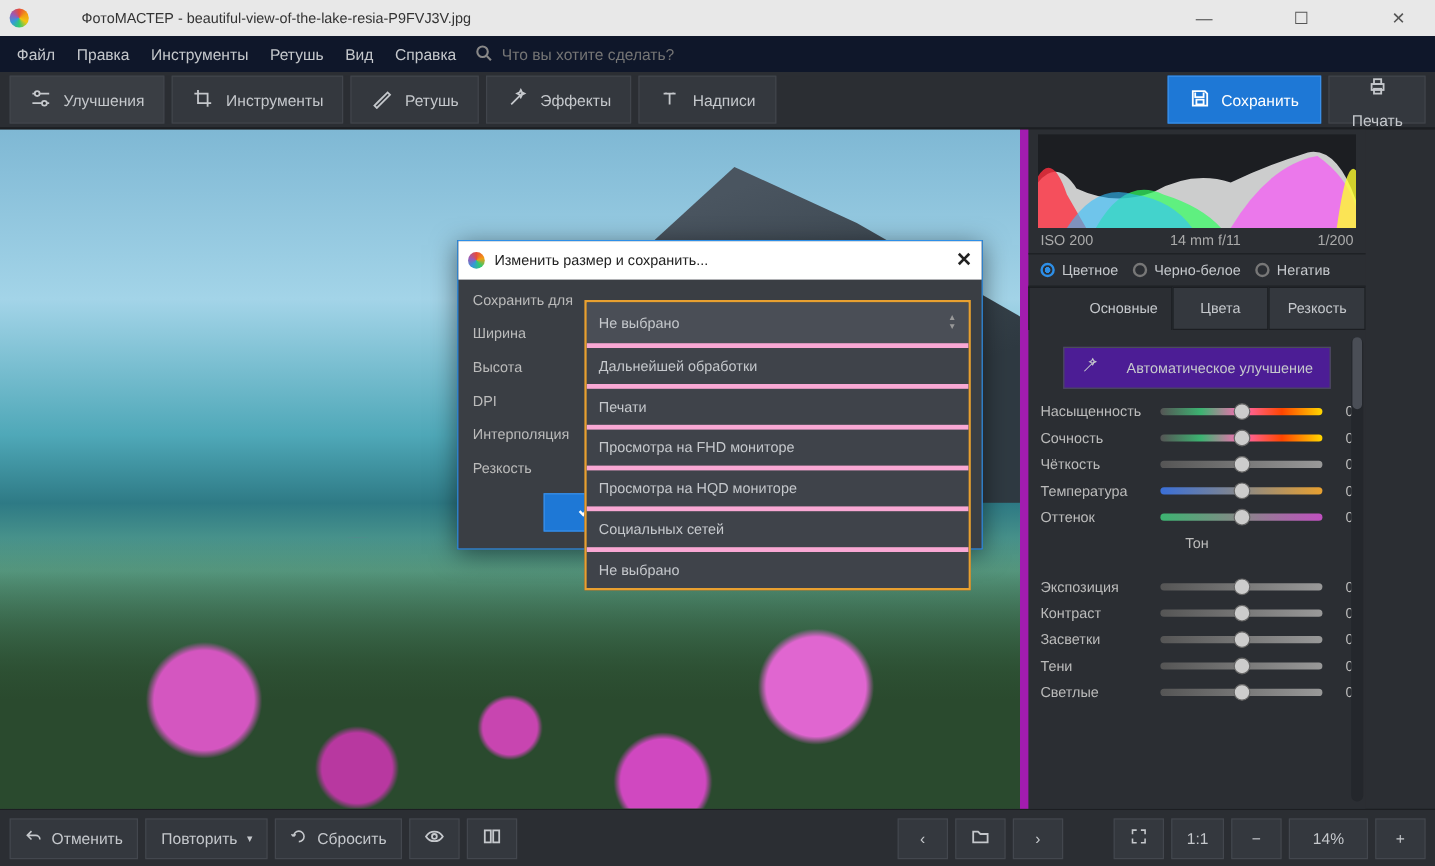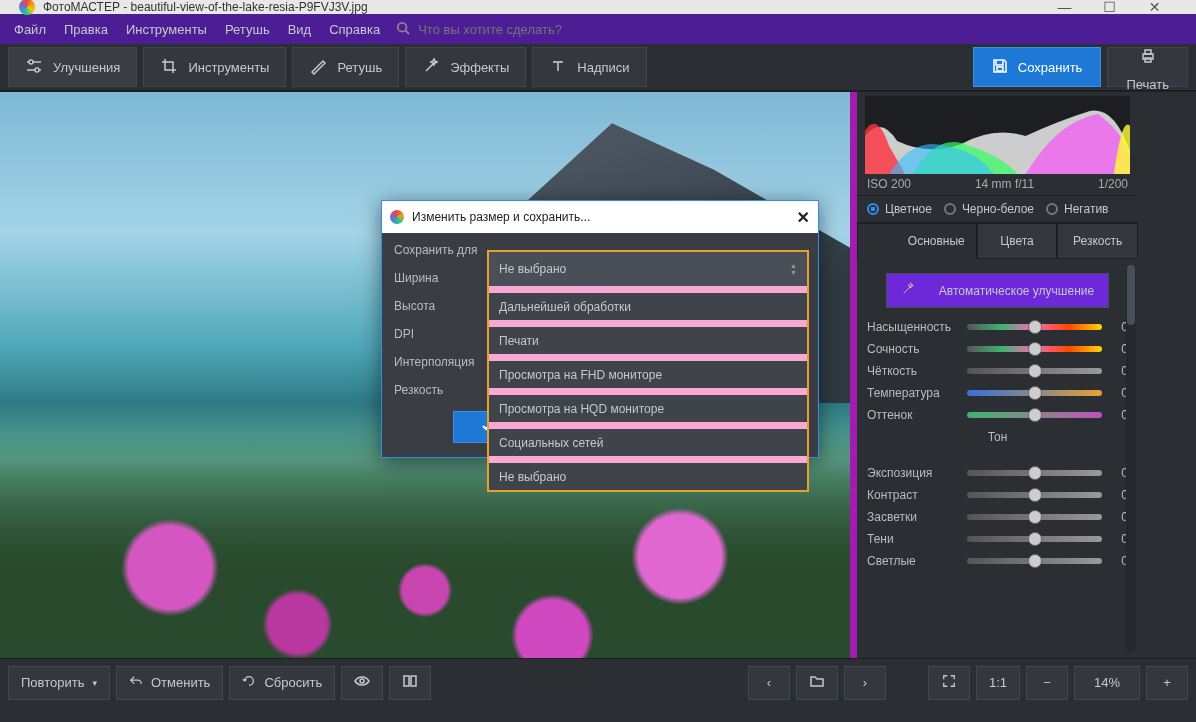--- a/index.html
+++ b/index.html
@@ -1,25 +1,25 @@
 <!DOCTYPE html>
 <html><head>
 <meta charset="utf-8">
 <style>
 * { box-sizing: border-box; margin: 0; padding: 0; font-family: "Segoe UI", Arial, sans-serif; }
 body { width: 1196px; height: 722px; background: #2b2e33; color: #c5c8cc; font-size: 13px; overflow: hidden; position: relative; }
 
 
-.titlebar { height: 14px; background: #e8e8e8; display: flex; align-items: center; padding: 0 19px; color: #333; }
+.titlebar { height: 30px; background: #e8e8e8; display: flex; align-items: center; padding: 0 8px; color: #333; gap: 36px; }
 .titlebar .app-icon { width: 16px; height: 16px; margin-right: 8px; border-radius: 50%; background: conic-gradient(#e74c3c,#f39c12,#f1c40f,#2ecc71,#3498db,#9b59b6,#e74c3c); }
 .titlebar .title { font-size: 12px; flex: 1; }
 .titlebar .win-btn { width: 45px; height: 30px; display: flex; align-items: center; justify-content: center; color: #555; font-size: 14px; }
 
 
-.menubar { height: 30px; background: #4c1d95; display: flex; align-items: center; padding: 0 6px; gap:2px; }
+.menubar { height: 30px; background: #0f172a; display: flex; align-items: center; padding: 0 6px; gap:2px; }
 .menubar .menu-item { padding: 4px 8px; color: #c5c8cc; font-size: 13px; }
 .menubar .search-icon { margin-left: 6px; color: #888; }
 .menubar .search-input { background: transparent; border: none; color: #888; font-size: 13px; margin-left: 6px; width: 200px; }
 
 
 .tooltabbar { height: 48px; background: #2b2e33; display: flex; align-items: center; padding: 0 8px; gap: 6px; border-bottom: 2px solid #1c1e22; }
 .tooltab { height: 40px; padding: 0 16px; display: flex; align-items: center; gap: 10px; color: #c5c8cc; background:#34383e; border:1px solid #41454c; }
 .tooltab.active { background: #3a3e44; }
 .tooltab svg { width: 18px; height: 18px; }
 .tooltabbar .spacer { flex: 1; }
@@ -39,21 +39,21 @@
 .meta-row { display: flex; justify-content: space-between; padding: 1px 10px 4px; font-size: 12px; color: #aaa; }
 .color-mode { display: flex; gap: 12px; padding: 6px 10px; border-top:1px solid #1c1e22; border-bottom:1px solid #1c1e22; }
 .radio { display: flex; align-items: center; gap: 6px; font-size: 12px; }
 .radio .dot { width: 12px; height: 12px; border-radius: 50%; border: 2px solid #777; }
 .radio.active .dot { border-color: #2d8fe8; background: radial-gradient(circle,#2d8fe8 40%, transparent 45%); }
 .adjust-tabs { display: flex; }
 .adjust-tab { flex: 1; text-align: center; padding: 10px 0; background: #34383e; font-size: 12px; border:1px solid #1c1e22; }
 .adjust-tab.active { background: #2b2e33; border-bottom:none;padding-left:39px; }
 .sliders-wrap { flex:1; overflow-y:auto; position:relative; }
 .sliders { padding: 10px 10px 10px 10px; }
-.auto-btn { margin: 4px auto 12px; padding: 8px 14px; background: #6d28d9; display: flex; align-items: center; gap: 24px; font-size: 12px; width: fit-content; border:1px solid #4a4e56; }
+.auto-btn { margin: 4px auto 12px; padding: 8px 14px; background: #4c1d95; display: flex; align-items: center; gap: 24px; font-size: 12px; width: fit-content; border:1px solid #4a4e56; }
 .slider-row { display: flex; align-items: center; gap: 8px; margin-bottom: 8px; font-size: 12px; }
 .slider-row .label { width: 92px; color: #bbb; }
 .slider-row .track { flex: 1; height: 6px; border-radius: 3px; position: relative; }
 .slider-row .thumb { position: absolute; top: -4px; width: 14px; height: 14px; border-radius: 50%; background: #ccc; border: 1px solid #666; left: calc(50% - 7px); }
 .slider-row .val { width: 18px; text-align: right; color: #bbb; }
 .track.gray { background: linear-gradient(90deg,#555,#999); }
 .track.rainbow { background: linear-gradient(90deg,#555,#3cb371,#ff69b4,#ff4500,#ffd700); }
 .track.temp { background: linear-gradient(90deg,#3a6fd8,#888,#e8a030); }
 .track.tint { background: linear-gradient(90deg,#3cb371,#888,#c050c0); }
 .section-head { text-align:center; color:#bbb; font-size:12px; margin: 6px 0 22px; }
@@ -72,21 +72,21 @@
 .dialog-head .app-icon { width: 14px; height: 14px; margin-right: 8px; border-radius:50%; background: conic-gradient(#e74c3c,#f39c12,#2ecc71,#3498db,#9b59b6,#e74c3c); }
 .dialog-head .spacer{flex:1;}
 .dialog-head .close { font-size: 16px; font-weight:bold; cursor:pointer; }
 .dialog-body { padding: 10px 12px 14px 12px; }
 .dlg-row { display: flex; align-items: center; margin-bottom: 14px; font-size: 12px; }
 .dlg-row .lbl { width: 94px; color: #bbb; }
 .dropdown-box { position: relative; }
 .dd-arrows { display:flex; flex-direction:column; font-size:7px; line-height:7px; color:#999;}
 .dd-list { position:absolute; top:0; left:-1px; width:322px; border:2px solid #e8a030; background:#3a3e44; z-index:60;}
 .dd-list .dd-head { height: 34px; background:#4a4e56; display:flex; align-items:center; padding:0 10px; justify-content:space-between; font-size:12px;}
-.dd-item { height: 34px; display:flex; align-items:center; padding:0 10px; border-top:7px solid #f9a8d4; background:#3f434a; font-size:12px;}
+.dd-item { height: 34px; display:flex; align-items:center; padding:0 10px; border-top:4px solid #f9a8d4; background:#3f434a; font-size:12px;}
 .dlg-buttons { display:flex; gap:14px; justify-content:center; margin-top:4px;}
 .dlg-btn { width: 140px; height: 32px; display:flex; align-items:center; justify-content:center; gap:10px; font-size:12px;}
 .dlg-btn.primary { background:#1e78d6; color:#fff; border:1px solid #3a8fe8;}
 .dlg-btn.secondary { background:#3a3e44; border:1px solid #52565e;}
 </style>
 </head>
 <body>
 
 <div class="titlebar">
   <div class="app-icon"></div>
@@ -285,28 +285,28 @@
     </div>
     <div class="scrollbar">
           <div class="scroll-thumb"></div>
         </div>
     </div>
   </div>
 </div>
 
 <div class="bottombar">
   <div class="bbtn">
+    <span><svg width="14" height="14" viewBox="0 0 16 16" fill="none" stroke="#c5c8cc" stroke-width="1.5">
+          <path d="M6 3L2 7l4 4M2 7h8a4 4 0 014 4"></path>
+        </svg></span>
+    <span>Отменить</span>
+  </div>
+  <div class="bbtn">
     <span>Повторить</span>
     <span style="font-size:9px;">▾</span>
-  </div>
-  <div class="bbtn">
-    <span><svg width="14" height="14" viewBox="0 0 16 16" fill="none" stroke="#c5c8cc" stroke-width="1.5">
-          <path d="M6 3L2 7l4 4M2 7h8a4 4 0 014 4"></path>
-        </svg></span>
-    <span>Отменить</span>
   </div>
   <div class="bbtn">
     <span><svg width="14" height="14" viewBox="0 0 16 16" fill="none" stroke="#c5c8cc" stroke-width="1.5">
           <path d="M3 8a5 5 0 115 5M3 8l-2-2M3 8l2-2"></path>
         </svg></span>
     <span>Сбросить</span>
   </div>
   <div class="bbtn icon-only">
       <span><svg width="16" height="16" viewBox="0 0 16 16" fill="none" stroke="#c5c8cc" stroke-width="1.5">
           <path d="M1 8s2.5-4 7-4 7 4 7 4-2.5 4-7 4-7-4-7-4z"></path>

